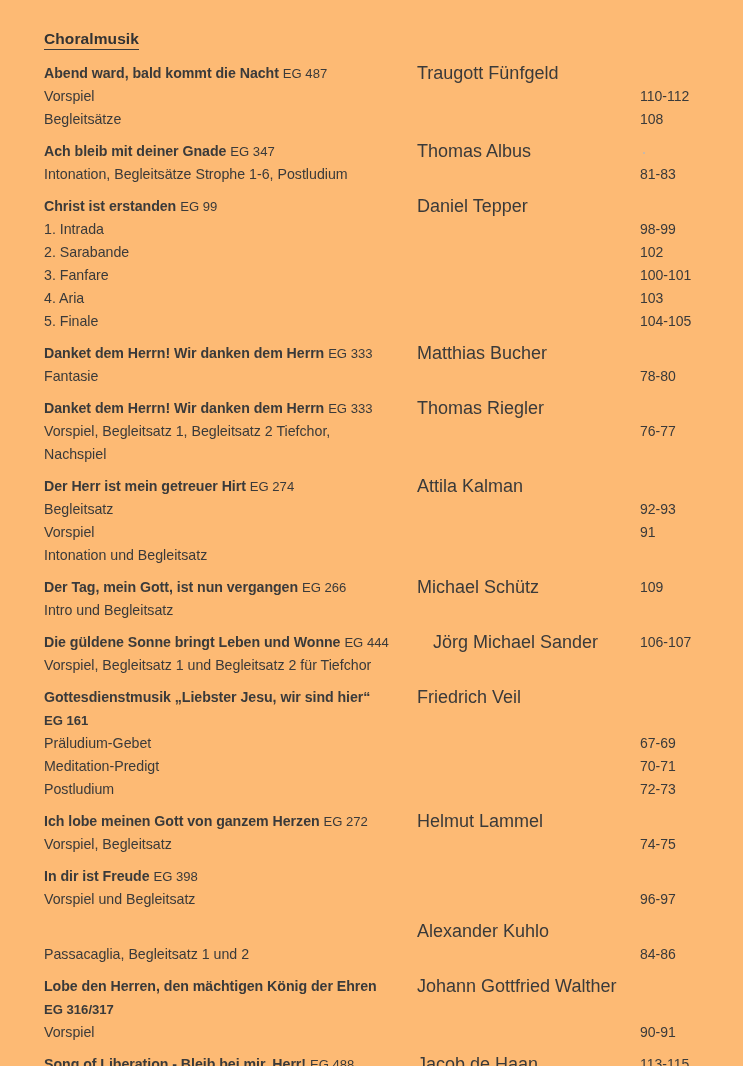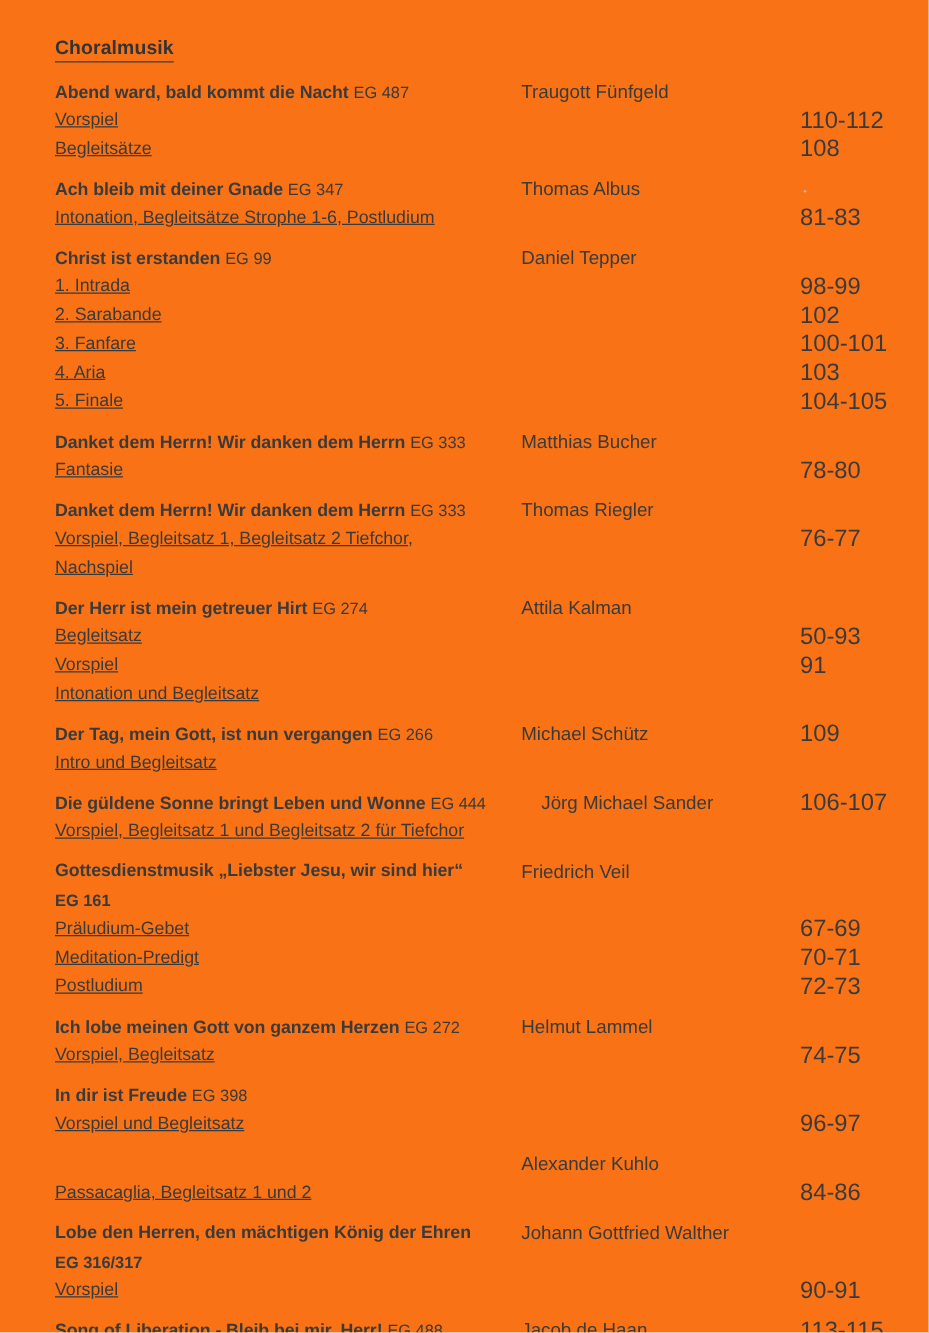--- a/index.html
+++ b/index.html
@@ -10,21 +10,21 @@
   }
   body {
     font-family: "Liberation Sans", "DejaVu Sans", sans-serif;
     color: #3a3a3a;
     -webkit-font-smoothing: antialiased;
   }
   .page {
     position: relative;
     width: 743px;
     height: 1066px;
-    background: #f97316;
+    background: #fdba74;
     overflow: hidden;
     box-sizing: border-box;
   }
   .content {
     position: absolute;
     left: 44px;
     top: 30px;
     width: 665px;
   }
 
@@ -67,38 +67,37 @@
     font-weight: normal;
     font-size: 13.1px;
     letter-spacing: 0;
   }
   .left.subtitle-eg {
     font-size: 13.1px;
     font-weight: bold;
   }
   .left.part {
     font-weight: normal;
-    text-decoration: underline;
   }
 
   .composer {
     position: absolute;
     left: 373px;
     top: 0;
-    font-size: 15px;
+    font-size: 18px;
     font-weight: normal;
     color: #3a3a3a;
   }
   .composer.shift-left  { left: 389px; }
 
   .pages {
     position: absolute;
     left: 596px;
     top: 0;
-    font-size: 19px;
+    font-size: 14px;
     font-weight: normal;
     color: #3a3a3a;
   }
 
   .speck {
     position: absolute;
     left: 599px;
     top: 9px;
     width: 2px;
     height: 2px;
@@ -206,21 +205,21 @@
 
     
     <div class="work">
       <div class="row">
         <div class="left title"><span>Der Herr ist mein getreuer Hirt</span> <span class="eg">EG 274</span></div>
         <div class="composer">Attila Kalman</div>
         <div class="pages"></div>
       </div>
       <div class="row">
         <div class="left part">Begleitsatz</div>
-        <div class="pages">50-93</div>
+        <div class="pages">92-93</div>
       </div>
       <div class="row">
         <div class="left part">Vorspiel</div>
         <div class="pages">91</div>
       </div>
       <div class="row">
         <div class="left part">Intonation und Begleitsatz</div>
         <div class="pages"></div>
       </div>
     </div>

